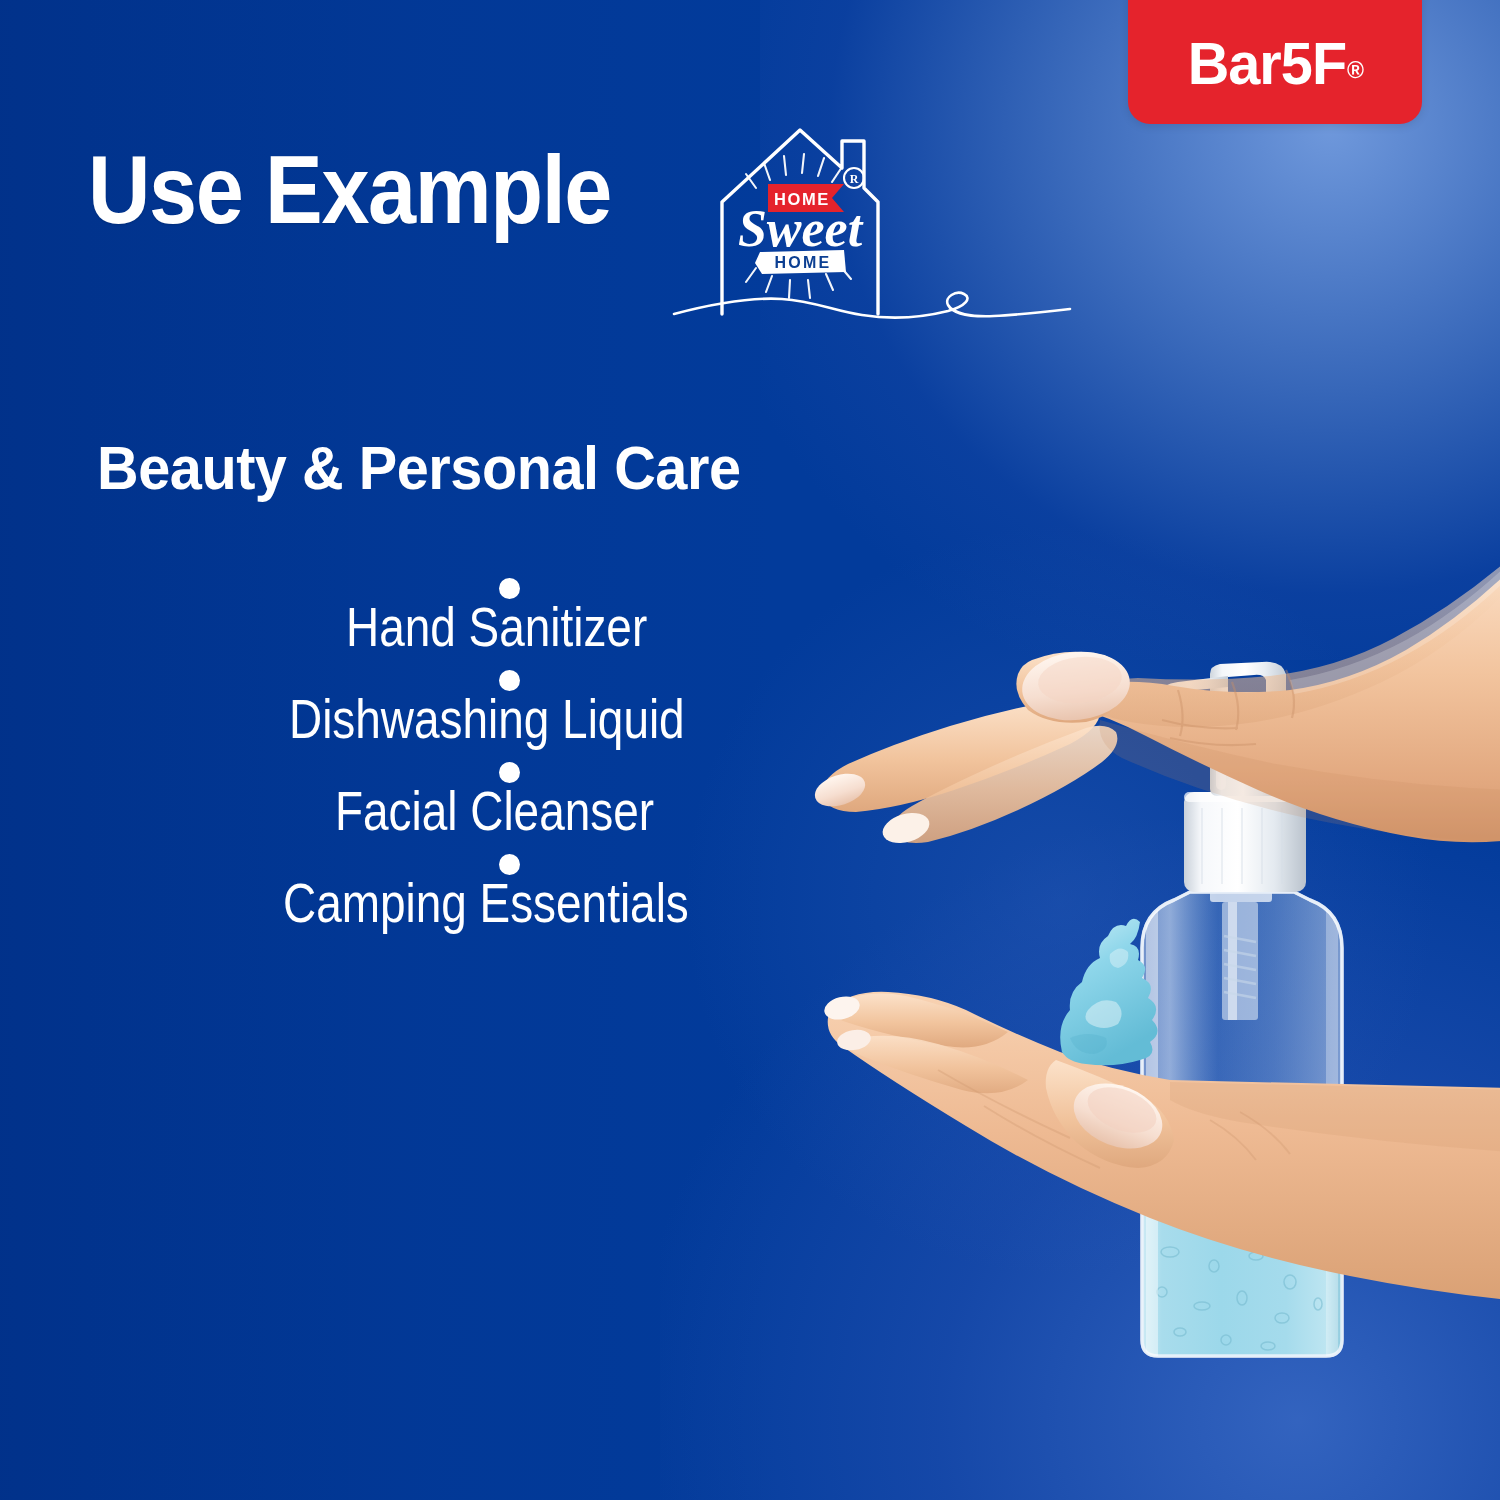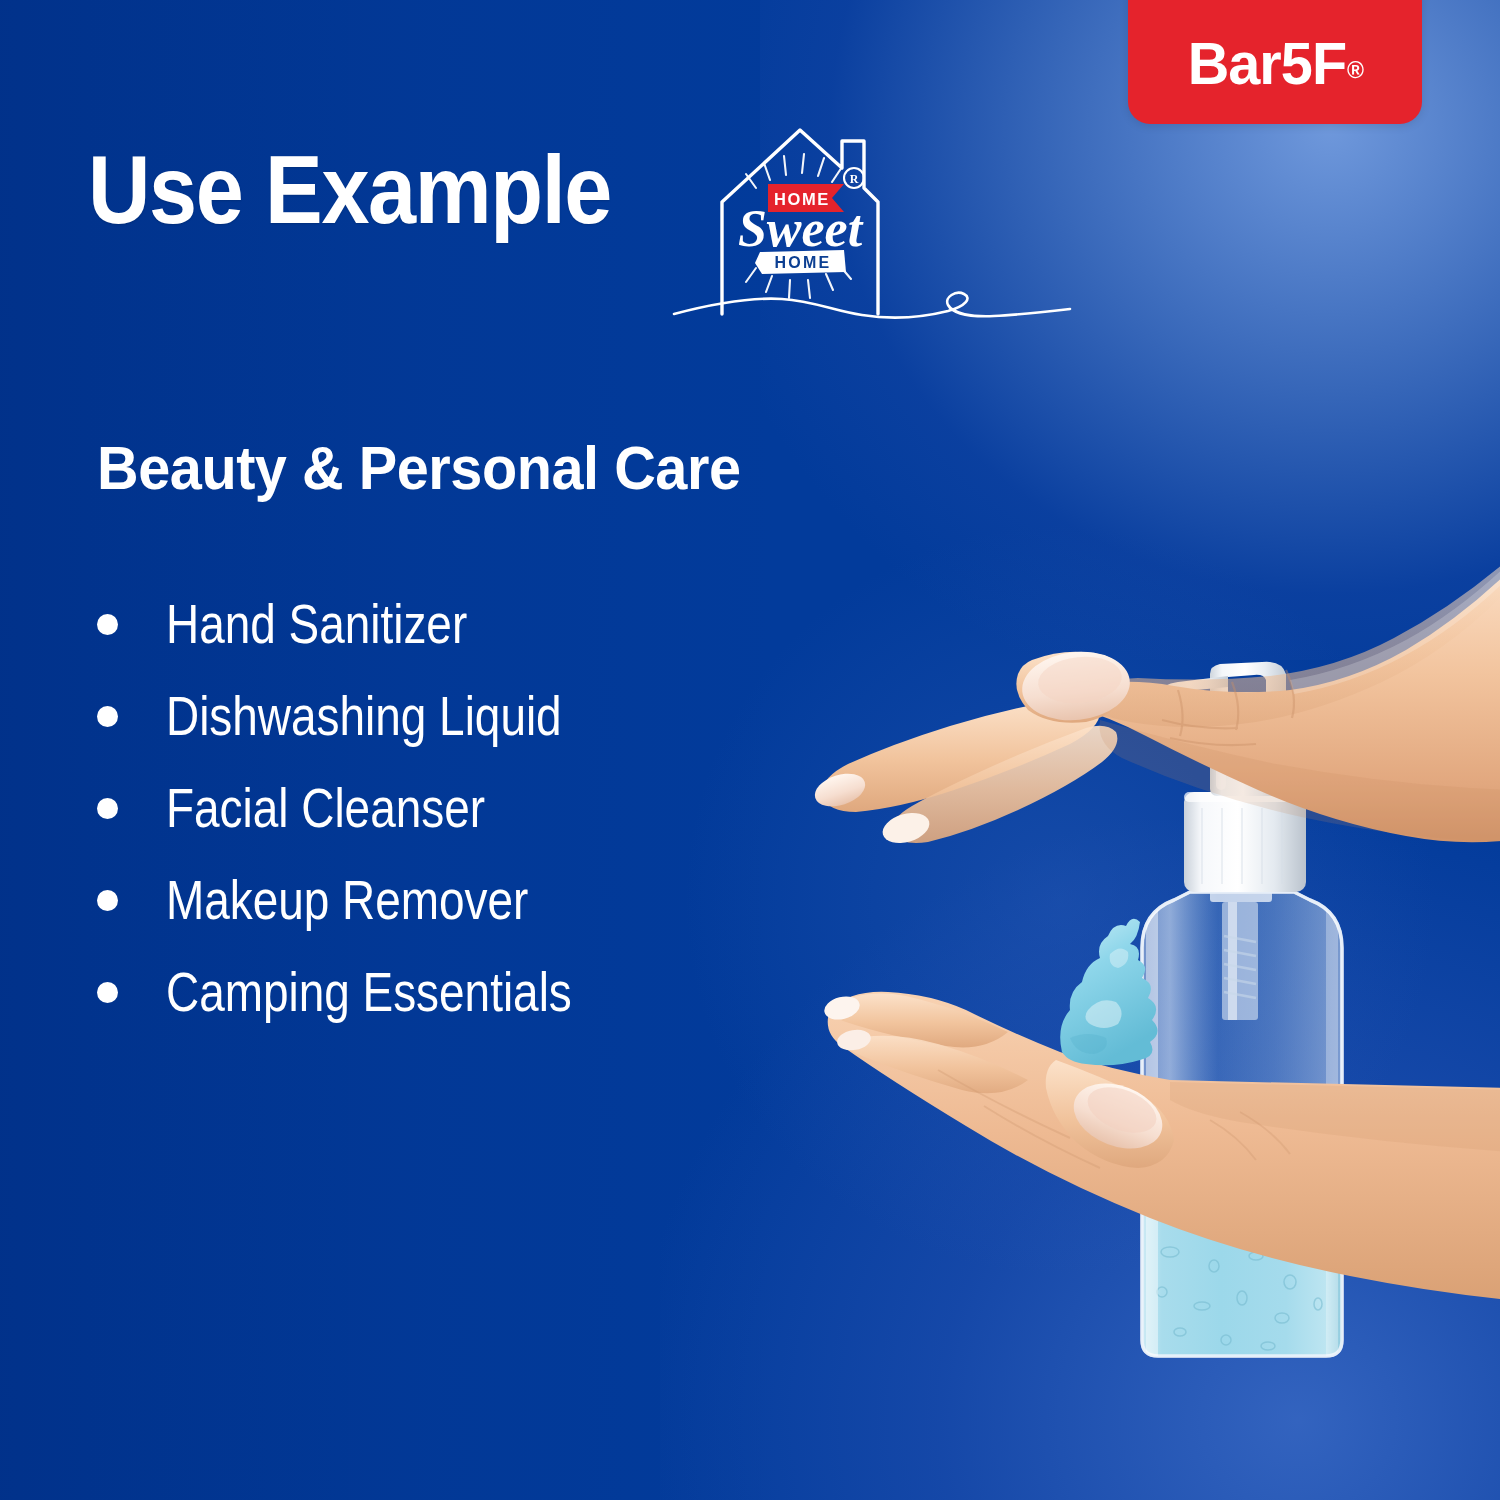--- a/index.html
+++ b/index.html
@@ -67,21 +67,21 @@
     position:absolute;left:97px;top:432px;
     color:#fff;font-size:62px;font-weight:bold;letter-spacing:-.5px;
     font-family:"Liberation Sans",sans-serif;
     transform:scaleX(.93);transform-origin:left center;
     white-space:nowrap;
   }
 
   
   .bullets{position:absolute;left:90px;top:578px;width:880px;}
   .bullet-row{
-    display:flex;align-items:center;height:92px;
+    display:flex;align-items:center;height:92px;flex-direction:column;
   }
   .bullet-dot{
     width:21px;height:21px;border-radius:50%;background:#fff;
     flex:0 0 auto;margin-left:7px;margin-right:48px;
   }
   .bullet-label{
     color:#fff;font-size:56px;font-weight:300;
     font-family:"Liberation Sans",sans-serif;
     transform:scaleX(.82);transform-origin:left center;
     white-space:nowrap;line-height:1;
@@ -158,24 +158,20 @@
       <span class="bullet-dot"></span>
       <span class="bullet-label">Hand Sanitizer</span>
     </div>
     <div class="bullet-row">
       <span class="bullet-dot"></span>
       <span class="bullet-label">Dishwashing Liquid</span>
     </div>
     <div class="bullet-row">
       <span class="bullet-dot"></span>
       <span class="bullet-label">Facial Cleanser</span>
-    </div>
-    <div class="bullet-row">
-      <span class="bullet-dot"></span>
-      <span class="bullet-label">Makeup Remover</span>
     </div>
     <div class="bullet-row">
       <span class="bullet-dot"></span>
       <span class="bullet-label">Camping Essentials</span>
     </div>
   </div>
 
   <div class="product">
     <svg viewBox="0 0 740 900">
       <defs>

